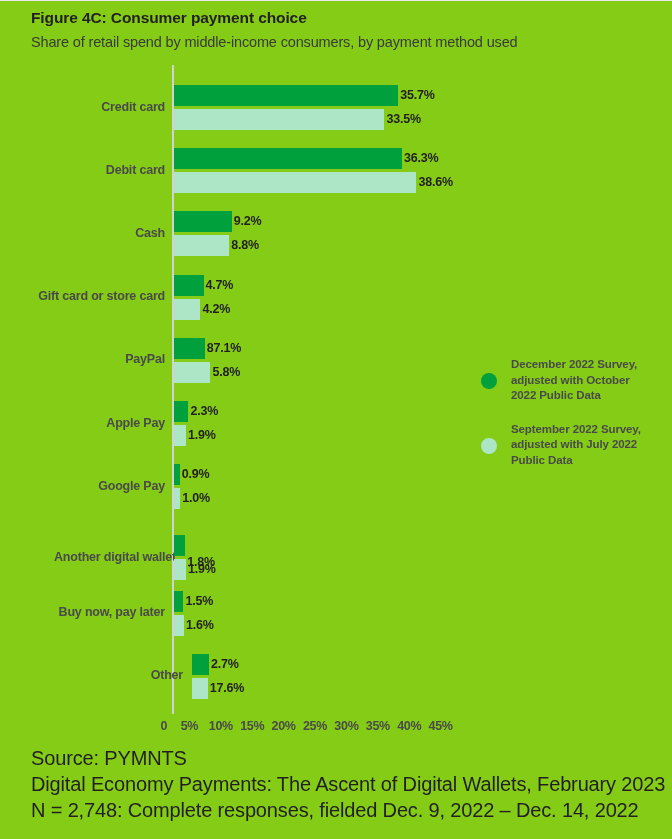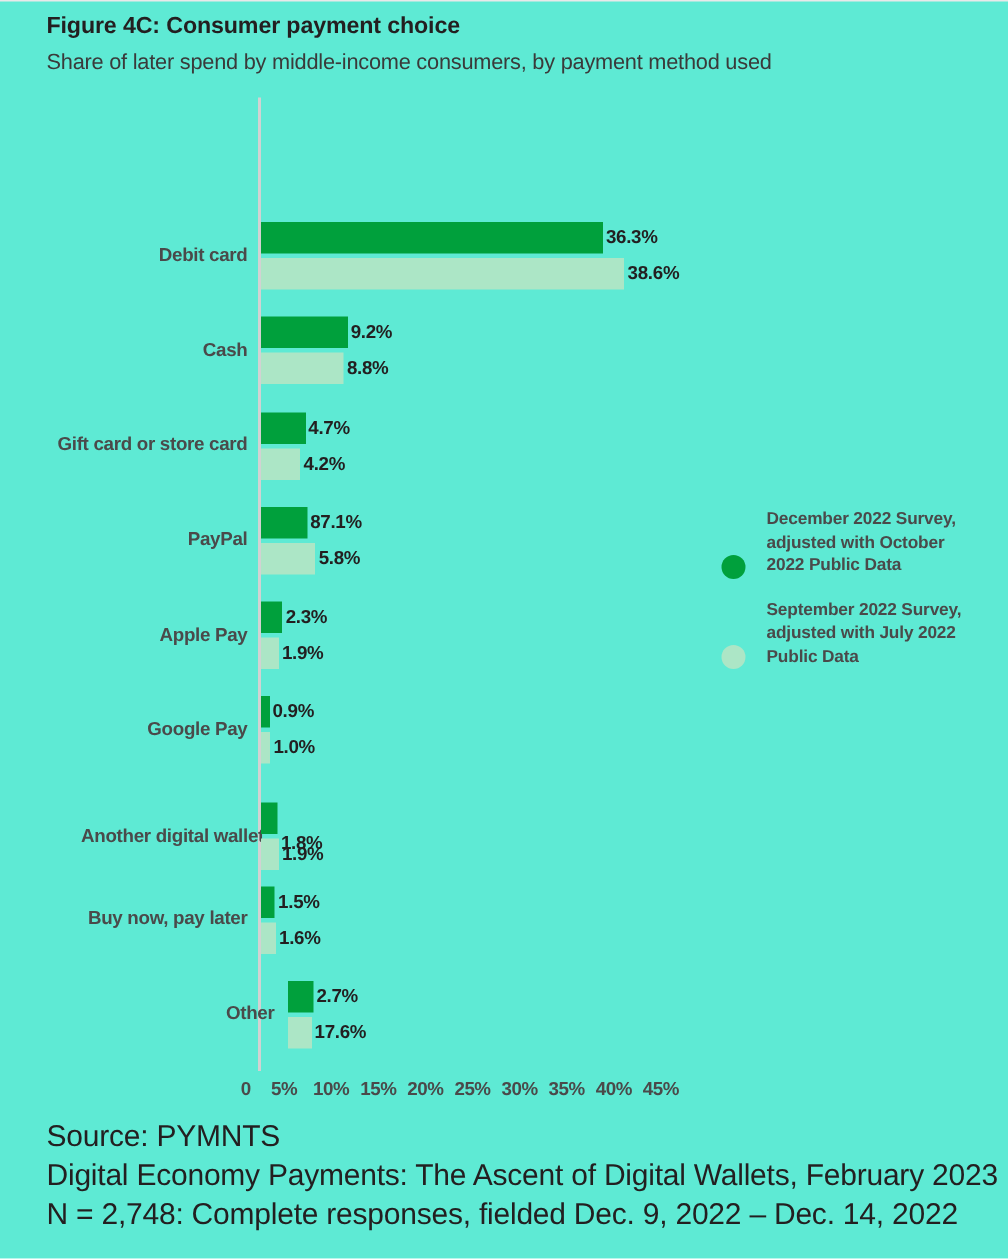--- a/index.html
+++ b/index.html
@@ -14,21 +14,21 @@
     color: #231f20;
     overflow: hidden;
     position: relative;
   }
   .page {
     position: relative;
     width: 672px;
     height: 839px;
     box-sizing: border-box;
     border-top: 1px solid #e9e9e9;
-    background: #5eead4;
+    background: #84cc16;
   }
 
   
   .title {
     position: absolute;
     left: 31px;
     top: 8px;
     font-size: 15.5px;
     font-weight: bold;
     color: #231f20;
@@ -122,22 +122,23 @@
   
   .legend {
     position: absolute;
     left: 481px;
     top: 338px;
     width: 190px;
   }
   .legend-item {
     position: relative;
     display: flex;
-    align-items: flex-end;
+    align-items: center;
     margin-bottom: 14px;
+    margin-top: 18px;
   }
   .legend-dot {
     width: 16px;
     height: 16px;
     border-radius: 50%;
     flex: 0 0 16px;
     margin-top: 2px;
   }
   .legend-dot.dark  { background: #00a03c; }
   .legend-dot.light { background: #ace6c6; }
@@ -165,24 +166,31 @@
     letter-spacing: -0.15px;
     white-space: nowrap;
   }
 </style>
 </head>
 <body>
 
 <div class="page">
 
   <div class="title">Figure 4C: Consumer payment choice</div>
-  <div class="subtitle">Share of later spend by middle-income consumers, by payment method used</div>
+  <div class="subtitle">Share of retail spend by middle-income consumers, by payment method used</div>
 
   <div class="plot" id="plot">
     <div class="axis-line"></div>
+  <div class="row" style="top: 84px; height: 45px;">
+        <div class="cat-label" style="top: 14.5px;">Credit card</div>
+        <div class="bar dark" style="top: 0px; width: 224.196px;"></div>
+        <div class="bar-value" style="top: 0px; left: 400.196px;">35.7%</div>
+        <div class="bar light" style="top: 24px; width: 210.38px;"></div>
+        <div class="bar-value" style="top: 24px; left: 386.38px;">33.5%</div>
+      </div>
       <div class="row" style="top: 147.2px; height: 45px;">
         <div class="cat-label" style="top: 14.5px;">Debit card</div>
         <div class="bar dark" style="top: 0px; width: 227.964px;"></div>
         <div class="bar-value" style="top: 0px; left: 403.964px;">36.3%</div>
         <div class="bar light" style="top: 24px; width: 242.408px;"></div>
         <div class="bar-value" style="top: 24px; left: 418.408px;">38.6%</div>
       </div>
       <div class="row" style="top: 210.4px; height: 45px;">
         <div class="cat-label" style="top: 14.5px;">Cash</div>
         <div class="bar dark" style="top: 0px; width: 57.776px;"></div>

